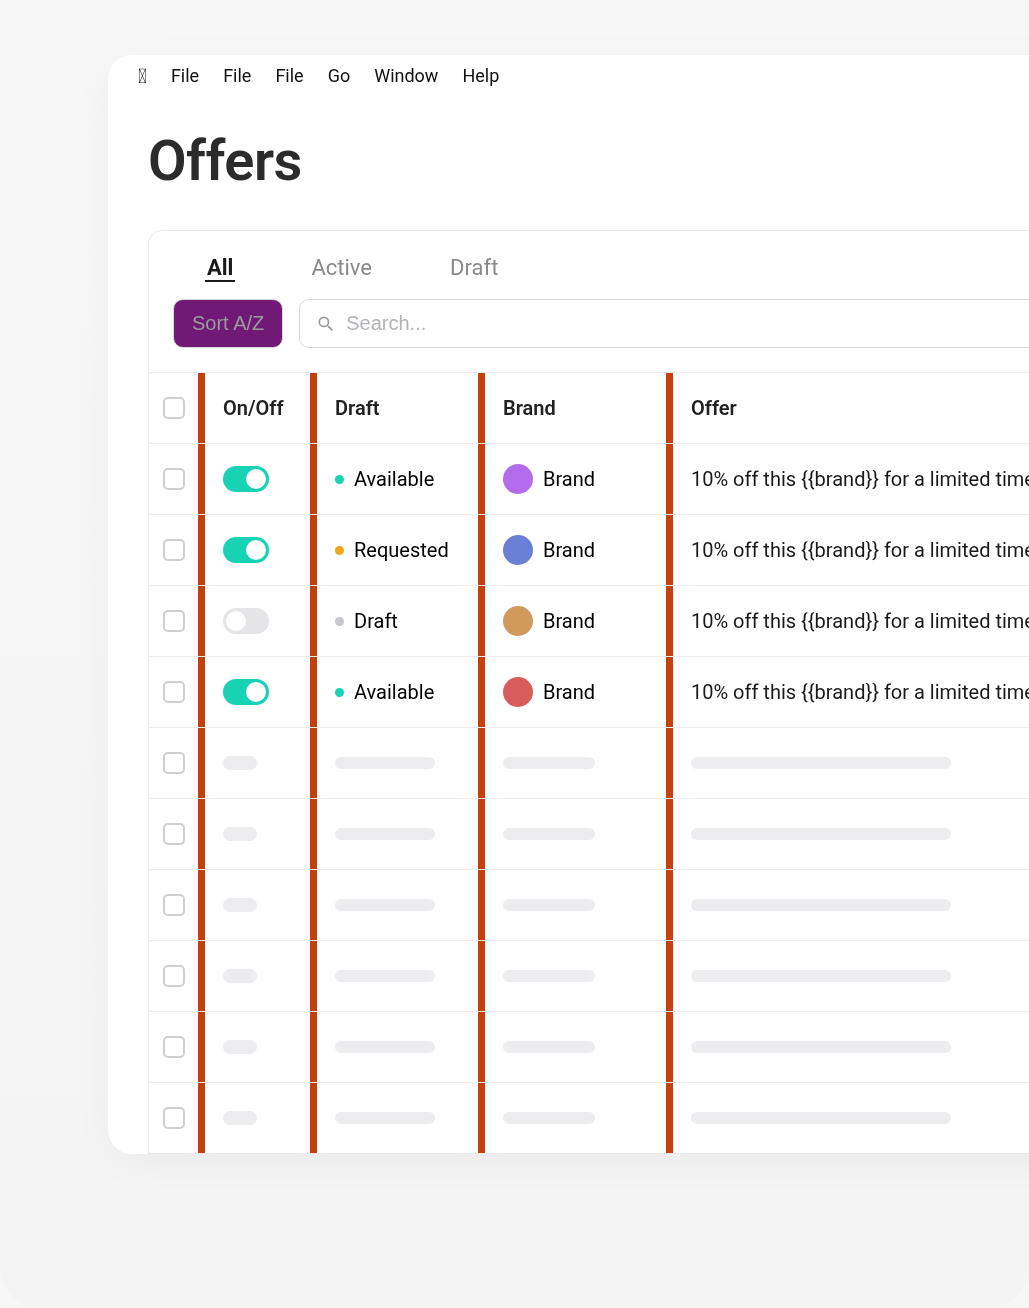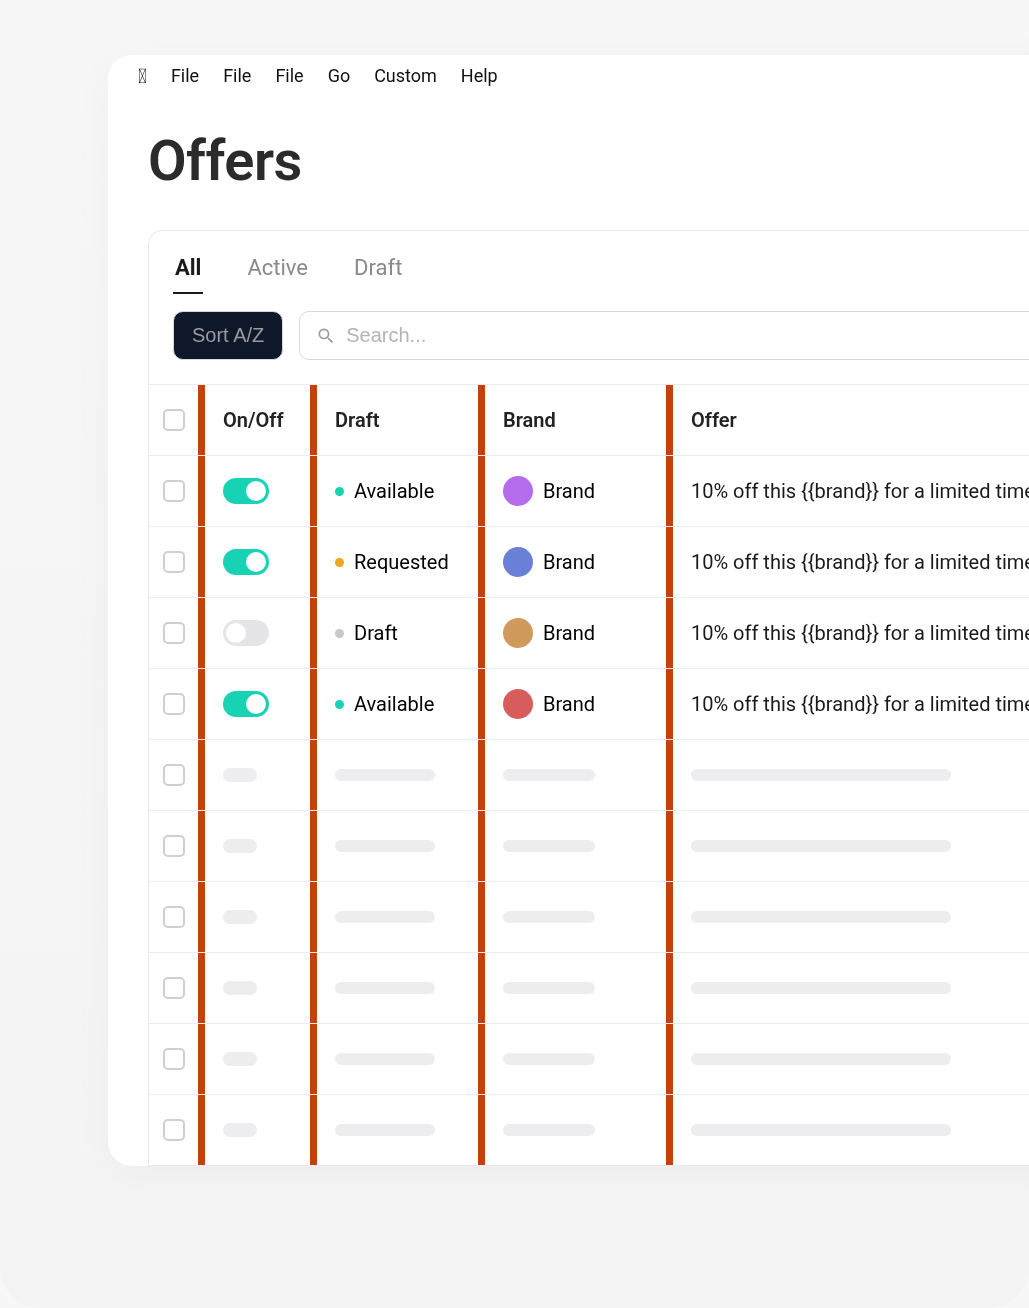--- a/index.html
+++ b/index.html
@@ -58,40 +58,41 @@
   
   .tabs {
     display: flex;
     gap: 42px;
     padding: 0 24px;
     border-bottom: 1px solid transparent;
   }
   .tab {
     font-size: 22px;
     color: #8a8a8d;
-    padding: 8px 2px 12px 2px;
+    padding: 8px 2px 0 2px;
     cursor: pointer;
     border-bottom: 2px solid transparent;
+    margin-left: 32px;
   }
   .tab.active {
     color: #1a1a1a;
     font-weight: 700;
     border-bottom: 2px solid #1a1a1a;
   }
   
   .controls {
     display: flex;
     gap: 16px;
     padding: 16px 24px 24px 24px;
     align-items: stretch;
   }
   .sort-btn {
     border: 1.5px solid #d9d9dd;
     border-radius: 10px;
-    background: #0f172a;
+    background: #701a75;
     color: #9a9a9d;
     font-size: 20px;
     padding: 12px 18px;
     cursor: pointer;
   }
   .search-wrap {
     flex: 1;
     display: flex;
     align-items: center;
     border: 1.5px solid #d9d9dd;
@@ -184,21 +185,21 @@
 
 <div class="stage">
   <div class="app-window">
 
     <div class="menubar">
       <span class="apple-icon"></span>
       <span class="menubar-item">File</span>
       <span class="menubar-item">File</span>
       <span class="menubar-item">File</span>
       <span class="menubar-item">Go</span>
-      <span class="menubar-item">Custom</span>
+      <span class="menubar-item">Window</span>
       <span class="menubar-item">Help</span>
     </div>
 
     <h1 class="page-title">Offers</h1>
 
     <div class="card">
 
       <div class="tabs">
         <div class="tab active">All</div>
         <div class="tab">Active</div>

